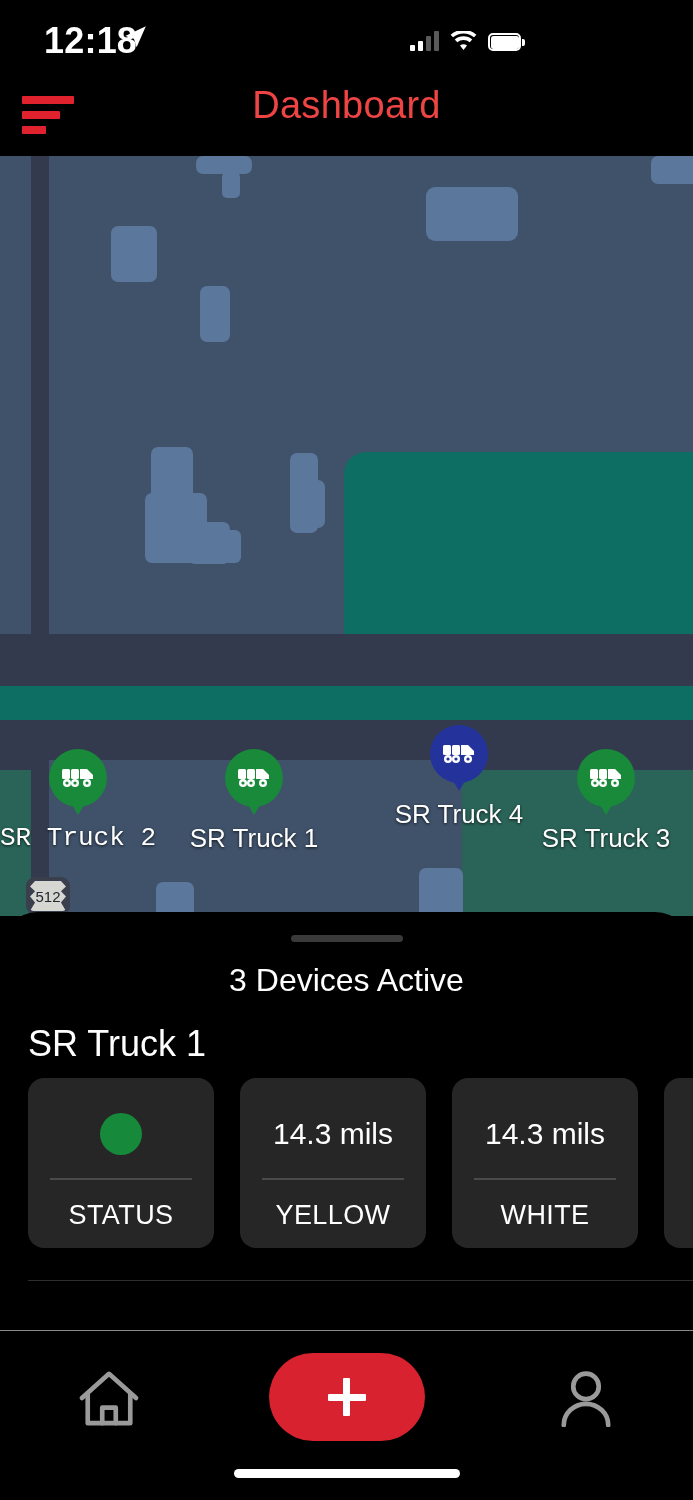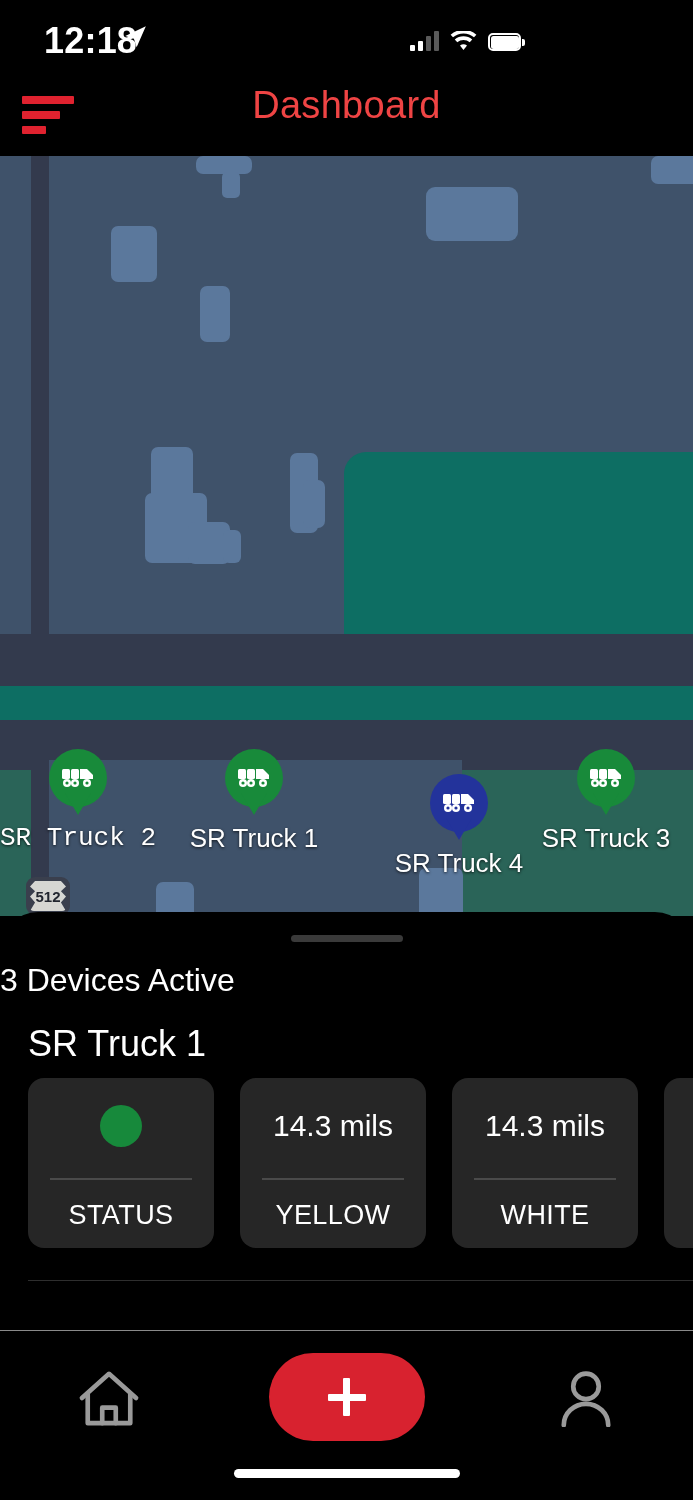--- a/index.html
+++ b/index.html
@@ -98,21 +98,21 @@
     position:absolute; left:26px; top:721px;
     width:44px; height:38px;
     background:#3a3f4d; border-radius:9px;
     z-index:14;
     display:flex; align-items:center; justify-content:center;
   }
   #shield-512 .plate {
     width:36px; height:30px;
     background:#d6d6d2; border-radius:4px;
     display:flex; align-items:center; justify-content:center;
-    font-size:15px; font-weight:700; color:#22262f;
+    font-size:15px; font-weight:400; color:#22262f;
     clip-path:polygon(14% 0%,86% 0%,100% 18%,86% 34%,100% 52%,86% 72%,100% 100%,0% 100%,14% 72%,0% 52%,14% 34%,0% 18%);
   }
 
   
   .marker { position:absolute; z-index:20; }
   .pin {
     position:relative;
     width:58px; height:58px;
     border-radius:50% 50% 50% 50%;
     display:flex; align-items:center; justify-content:center;
@@ -148,20 +148,21 @@
   }
   #sheet-handle {
     position:absolute; left:50%; top:23px;
     transform:translateX(-50%);
     width:112px; height:7px;
     background:#3a3a3a; border-radius:4px;
     cursor:pointer;
   }
   #devices-active {
     position:absolute; top:50px; left:0; width:693px;
+    text-align:center;
     font-size:32px; color:#fff; font-weight:400;
   }
   #device-name {
     position:absolute; top:111px; left:28px;
     font-size:36px; color:#fff; font-weight:400;
   }
   #cards-row {
     position:absolute; top:166px; left:28px;
     display:flex; gap:26px;
     width:700px;
@@ -169,21 +170,21 @@
   .stat-card {
     flex:0 0 186px;
     height:170px;
     background:#262626;
     border-radius:16px;
     position:relative;
     cursor:pointer;
   }
   .stat-card.partial { flex:0 0 186px; }
   .card-value {
-    position:absolute; top:0; left:0; right:0; height:96px;
+    position:absolute; top:8px; left:0; right:0; height:96px;
     display:flex; align-items:center; justify-content:center;
     font-size:30px; color:#fff; font-weight:400;
   }
   .card-dot {
     width:42px; height:42px; border-radius:50%;
     background:#17893b;
   }
   .card-div {
     position:absolute; top:100px; left:22px; right:22px;
     height:2px; background:#4a4a4a;
@@ -312,21 +313,21 @@
           <circle cx="14" cy="17" r="4" fill="#fff"></circle>
           <circle cx="26" cy="17" r="4" fill="#fff"></circle>
           <circle cx="6" cy="17" r="1.6" fill="#188a3a"></circle>
           <circle cx="14" cy="17" r="1.6" fill="#188a3a"></circle>
           <circle cx="26" cy="17" r="1.6" fill="#188a3a"></circle>
         </svg>
       </div>
       <div class="marker-label">SR Truck 1</div>
     </div>
 
-    <div class="marker" style="left:430px; top:618px;">
+    <div class="marker" style="left:430px; top:569px;">
       <div class="pin blue">
         <svg width="34" height="24" viewBox="0 0 34 24">
           <rect x="1" y="3" width="8" height="10" rx="1.5" fill="#fff"></rect>
           <rect x="10" y="3" width="8" height="10" rx="1.5" fill="#fff"></rect>
           <path d="M19 3 h7 l6 6 v4 h-13 z" fill="#fff"></path>
           <circle cx="6" cy="17" r="4" fill="#fff"></circle>
           <circle cx="14" cy="17" r="4" fill="#fff"></circle>
           <circle cx="26" cy="17" r="4" fill="#fff"></circle>
           <circle cx="6" cy="17" r="1.6" fill="#23339b"></circle>
           <circle cx="14" cy="17" r="1.6" fill="#23339b"></circle>

